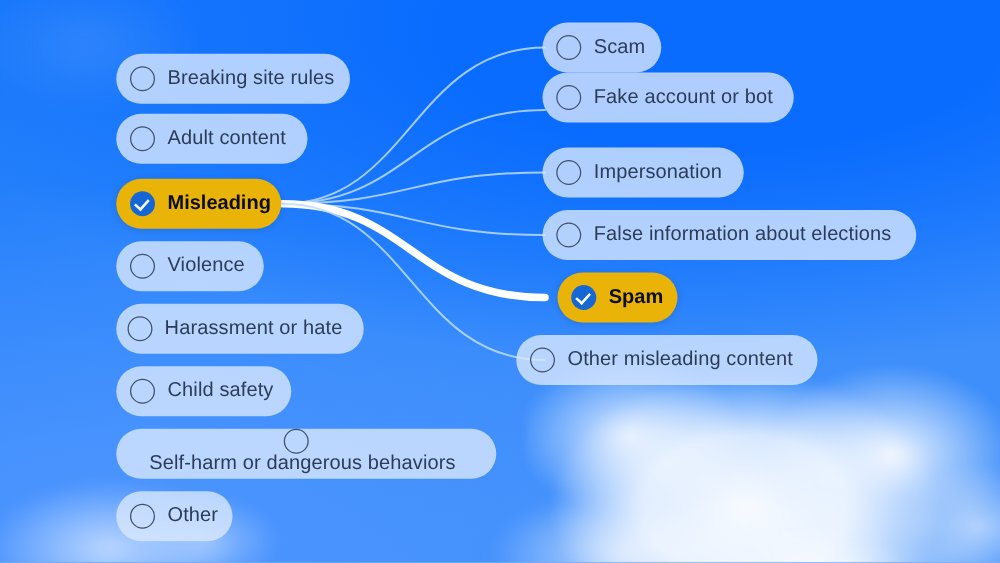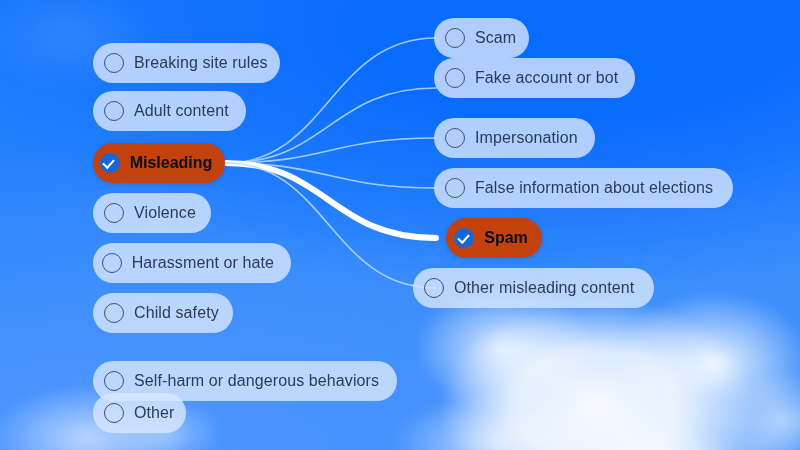--- a/index.html
+++ b/index.html
@@ -100,23 +100,22 @@
     box-sizing: border-box;
     margin-right: 10px;
   }
   .pill .label {
     font-size: 16px;
     line-height: 1;
     color: #2c3c57;
     letter-spacing: .1px;
   }
   .pill.selected {
-    background: #c2410c;
+    background: #eab308;
     box-shadow: 0 1px 5px rgba(6,40,90,.18);
-    justify-content: center;
   }
   .pill.selected .box {
     border: none;
     background: #1667d6;
     position: relative;
   }
   .pill.selected .box::after {
     content: "";
     position: absolute;
     left: 5.8px;
@@ -171,21 +170,21 @@
         <span class="label">Violence</span>
       </div>
       <div class="pill" style="left: 93px; top: 243px; width: 198px; justify-content: flex-end;">
         <span class="box"></span>
         <span class="label">Harassment or hate</span>
       </div>
       <div class="pill" style="left: 93px; top: 293px; width: 140px;">
         <span class="box"></span>
         <span class="label">Child safety</span>
       </div>
-      <div class="pill" style="left: 93px; top: 361px; width: 304px;">
+      <div class="pill" style="left: 93px; top: 343px; width: 304px; flex-direction: column;">
         <span class="box"></span>
         <span class="label">Self-harm or dangerous behaviors</span>
       </div>
       <div class="pill" style="left: 93px; top: 393px; width: 93px;">
         <span class="box"></span>
         <span class="label">Other</span>
       </div>
     </div>
   <div id="sub-column">
       <div class="pill" style="left: 434px; top: 18px; width: 95px;">

